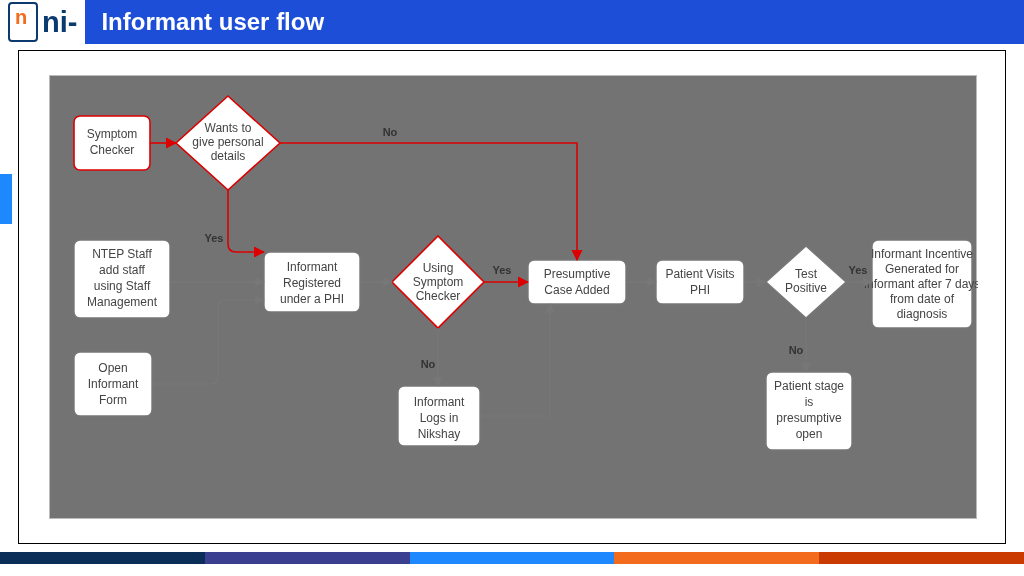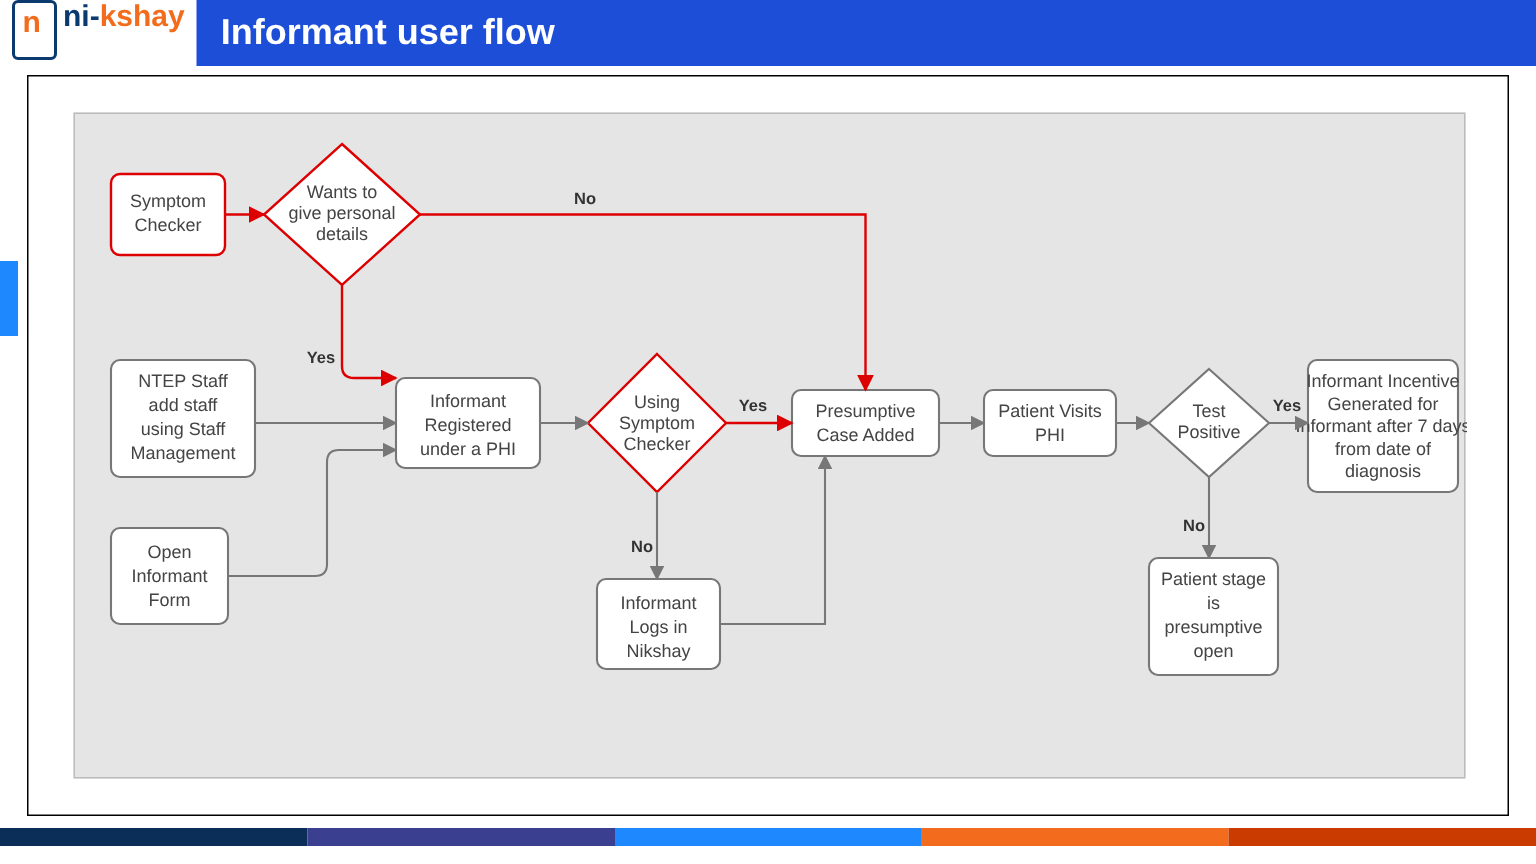--- a/index.html
+++ b/index.html
@@ -1,25 +1,25 @@
 <!DOCTYPE html>
 <html><head>
 <meta charset="utf-8">
 <style>
   html,body{margin:0;padding:0;width:1024px;height:576px;font-family:Arial,Helvetica,sans-serif;background:#fff;overflow:hidden}
   .header{display:flex;align-items:stretch;height:44px}
-  .logo{display:flex;align-items:flex-start;padding:0 8px;font-weight:bold;font-size:20px;color:#0b3a6f;text-shadow:1px 1px 0 #fff}
+  .logo{display:flex;align-items:center;padding:0 8px;font-weight:bold;font-size:29px;color:#0b3a6f;text-shadow:1px 1px 0 #fff}
   .logo .ks{color:#f36b1c}
   .logo .tablet{display:inline-block;width:26px;height:36px;border:2px solid #0b3a6f;border-radius:4px;position:relative;margin-right:4px;vertical-align:middle}
   .logo .tablet::before{content:"n";color:#f36b1c;position:absolute;left:5px;top:2px;font-size:20px}
   .titlebar{flex:1;background:#1d4ed8;color:#fff;font-weight:700;font-size:24px;display:flex;align-items:center;padding-left:16px;font-family:"Segoe UI",Arial,sans-serif}
   .stage{position:relative;width:1024px;height:520px}
   .leftstripe{position:absolute;left:0;top:130px;width:12px;height:50px;background:#1e88ff}
   .canvas{position:absolute;left:18px;top:6px;width:988px;height:494px;border:1px solid #000;box-sizing:border-box}
-  .inner{position:absolute;left:30px;top:24px;width:928px;height:444px;border:1px solid #bbb;box-sizing:border-box;background:#e5e5e5}
+  .inner{position:absolute;left:30px;top:24px;width:928px;height:444px;border:1px solid #bbb;box-sizing:border-box;background:#737373}
   svg.flow{position:absolute;left:0;top:0;width:928px;height:444px}
 
   .footer{position:absolute;left:0;bottom:0;width:1024px;height:12px;display:flex}
   .footer div{flex:1}
   .f0{background:#0b2e59}
   .f1{background:#3a3f8f}
   .f2{background:#1e88ff}
   .f3{background:#f36b1c}
   .f4{background:#c93b00}
 
@@ -33,21 +33,20 @@
   .edge{stroke:#777;stroke-width:1.4;fill:none;marker-end:url(#arr)}
   .edge-red{stroke:#d00;stroke-width:1.6;fill:none;marker-end:url(#arr-red)}
 </style>
 </head>
 <body>
 
 <div class="header">
   <div class="logo">
     <span class="tablet"></span>
     <span>ni-</span>
-      <span class="ks">kshay</span>
   </div>
   <div class="titlebar">
     <span>Informant user flow</span>
   </div>
 </div>
 
 <div class="stage">
   <div class="leftstripe"></div>
   <div class="canvas">
     <div class="inner">

